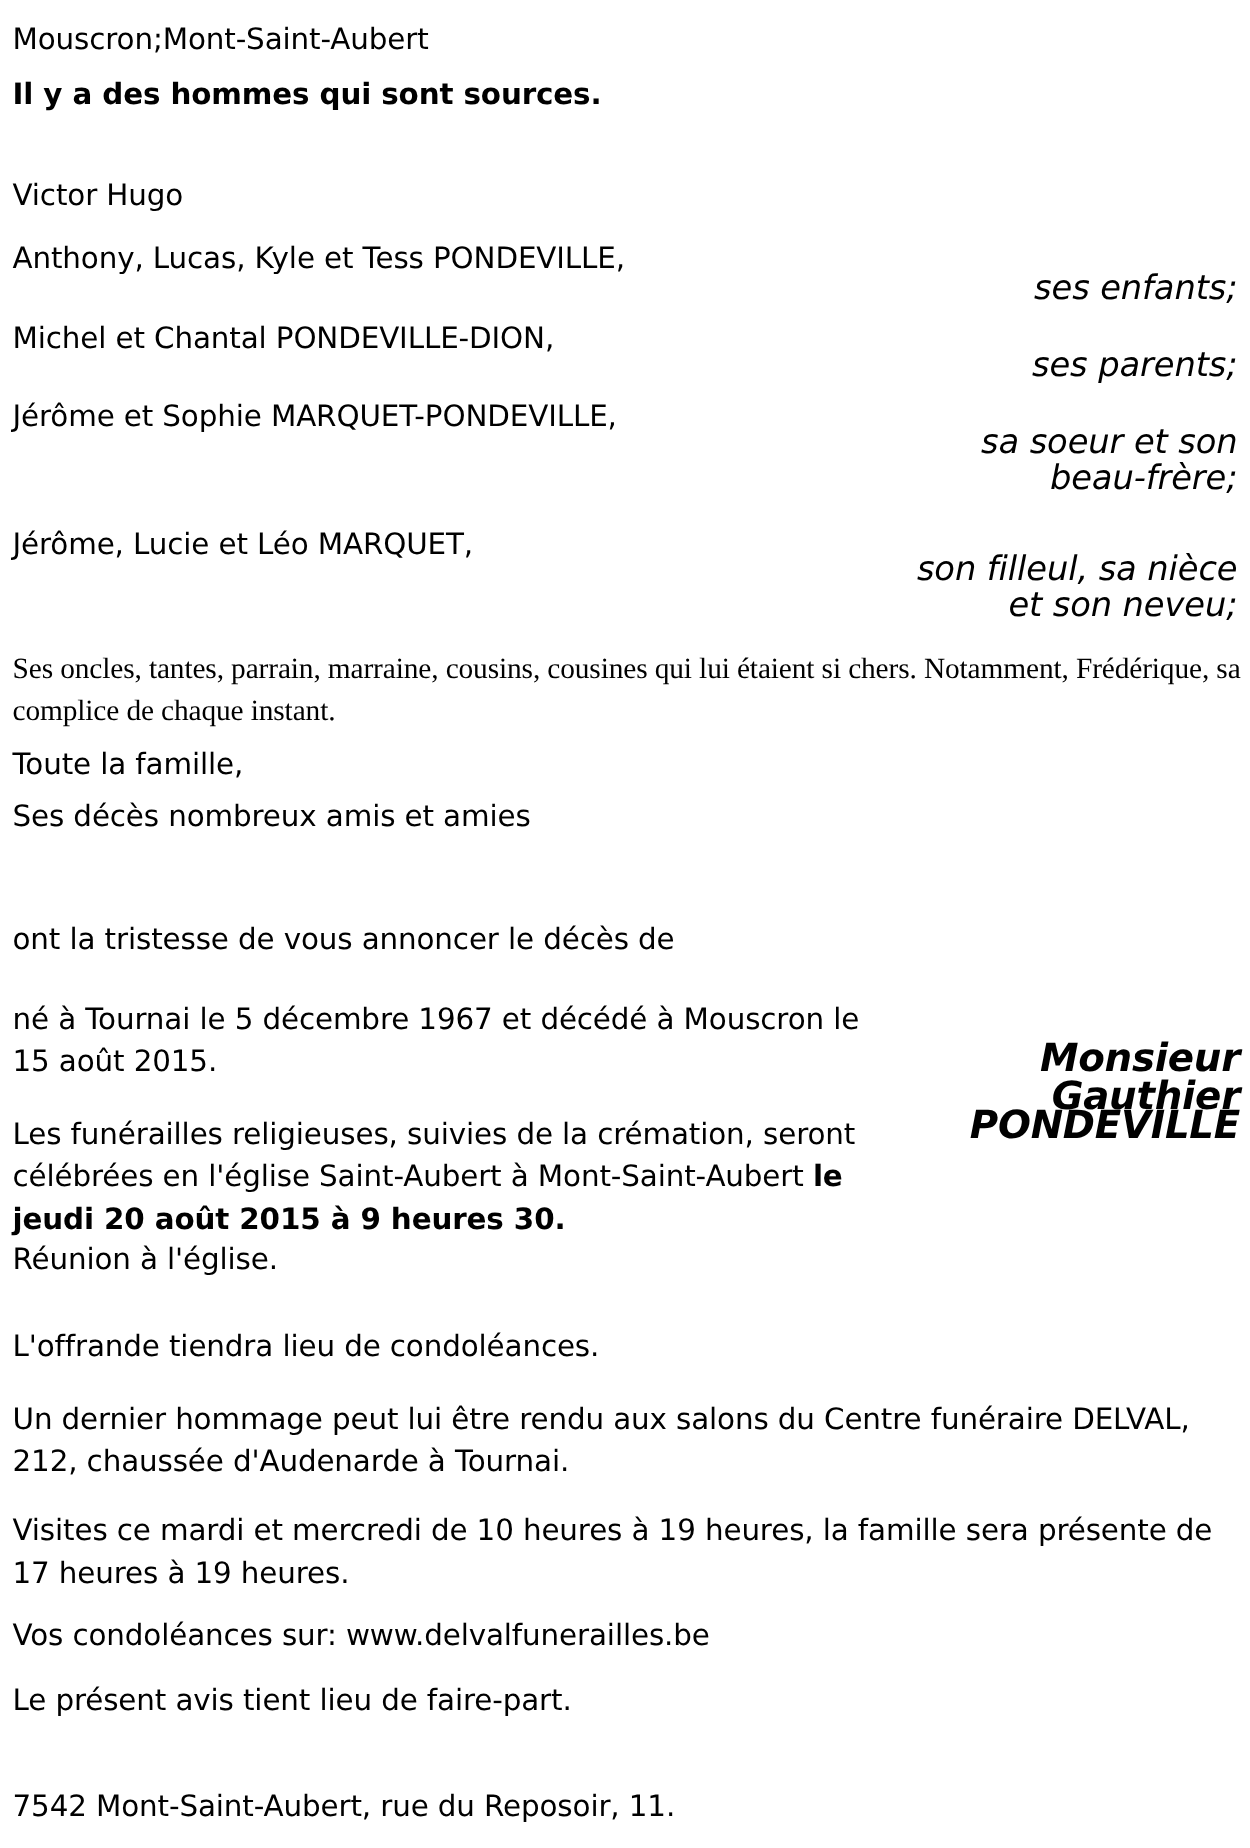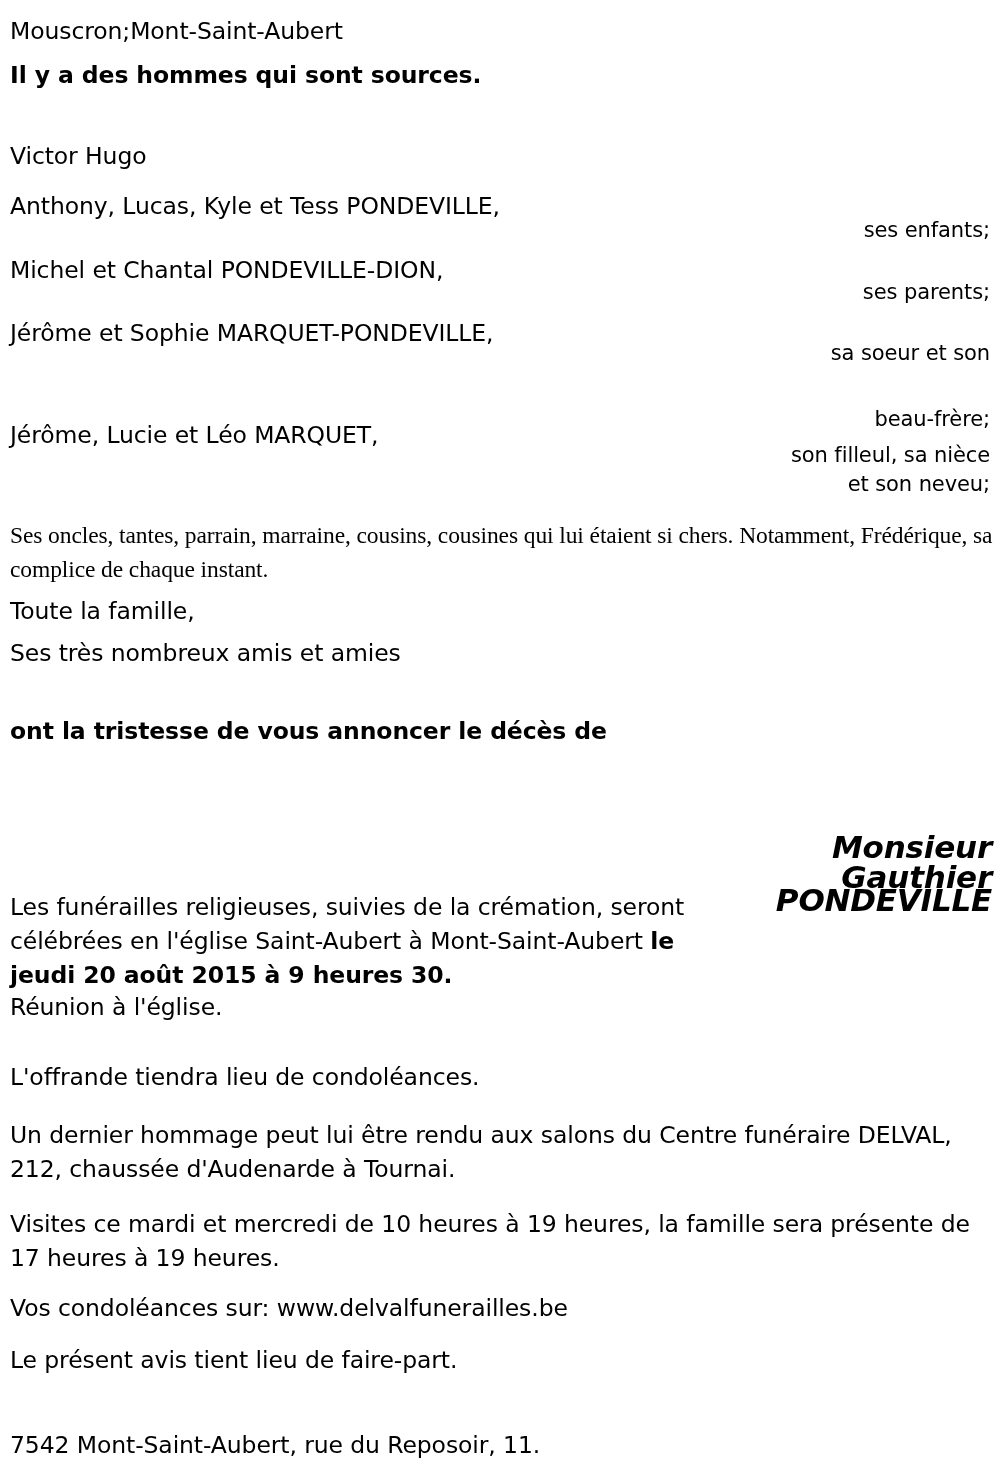--- a/index.html
+++ b/index.html
@@ -29,21 +29,22 @@
     font-size: 23.5px;
     line-height: 30px;
     letter-spacing: -0.1px;
     white-space: nowrap;
   }
   .bold { font-weight: bold; }
   .rlabel {
     position: absolute;
     right: 10px;
     text-align: left;
-    font-size: 21px;
+    font-style: italic;
+    font-size: 27px;
     line-height: 29px;
     letter-spacing: -0.1px;
     white-space: nowrap;
   }
   .deceased {
     position: absolute;
     right: 8px;
     text-align: right;
     font-weight: bold;
     font-style: italic;
@@ -73,38 +74,39 @@
   <div class="line" style="top:141px;">Victor Hugo</div>
 
   <div class="line" style="top:191px;">Anthony, Lucas, Kyle et Tess PONDEVILLE,</div>
   <div class="rlabel" style="top:216px;">ses enfants;</div>
 
   <div class="line" style="top:255px;">Michel et Chantal PONDEVILLE-DION,</div>
   <div class="rlabel" style="top:278px;">ses parents;</div>
 
   <div class="line" style="top:318px;">Jérôme et Sophie MARQUET-PONDEVILLE,</div>
   <div class="rlabel" style="top:339px;">sa soeur et son</div>
-  <div class="rlabel" style="top:368px;margin-top:37px;">beau-frère;</div>
+  <div class="rlabel" style="top:368px;">beau-frère;</div>
 
   <div class="line" style="top:420px;">Jérôme, Lucie et Léo MARQUET,</div>
   <div class="rlabel" style="top:441px;">son filleul, sa nièce</div>
   <div class="rlabel" style="top:470px;">et son neveu;</div>
 
   <div class="blk" style="top:518px;font-family:Liberation Serif, serif;">Ses oncles, tantes, parrain, marraine, cousins, cousines qui lui étaient si chers. Notamment, Frédérique, sa complice de chaque instant.</div>
 
   <div class="line" style="top:596px;">Toute la famille,</div>
 
-  <div class="line" style="top:638px;">Ses très nombreux amis et amies</div>
+  <div class="line" style="top:638px;">Ses décès nombreux amis et amies</div>
 
-  <div class="line" style="top:716px;font-weight:bold;">ont la tristesse de vous annoncer le décès de</div>
+  <div class="line" style="top:736px;">ont la tristesse de vous annoncer le décès de</div>
 
   <div class="deceased" style="top:828px;">Monsieur</div>
   <div class="deceased" style="top:838px;margin-top:20px;">Gauthier</div>
   <div class="deceased" style="top:881px;">PONDEVILLE</div>
 
+  <div class="blk" style="top:798px; width:690px;">né à Tournai le 5 décembre 1967 et décédé à Mouscron le 15 août 2015.</div>
 
   <div class="blk" style="top:890px; width:720px;"><span>Les funérailles religieuses, suivies de la crémation, seront célébrées en l'église Saint-Aubert à Mont-Saint-Aubert </span><span class="bold">le jeudi 20 août 2015 à 9 heures 30.</span></div>
 
   <div class="line" style="top:992px;">Réunion à l'église.</div>
 
   <div class="line" style="top:1062px;">L'offrande tiendra lieu de condoléances.</div>
 
   <div class="blk" style="top:1118px;">Un dernier hommage peut lui être rendu aux salons du Centre funéraire DELVAL, 212, chaussée d'Audenarde à Tournai.</div>
 
   <div class="blk" style="top:1207px;">Visites ce mardi et mercredi de 10 heures à 19 heures, la famille sera présente de 17 heures à 19 heures.</div>

